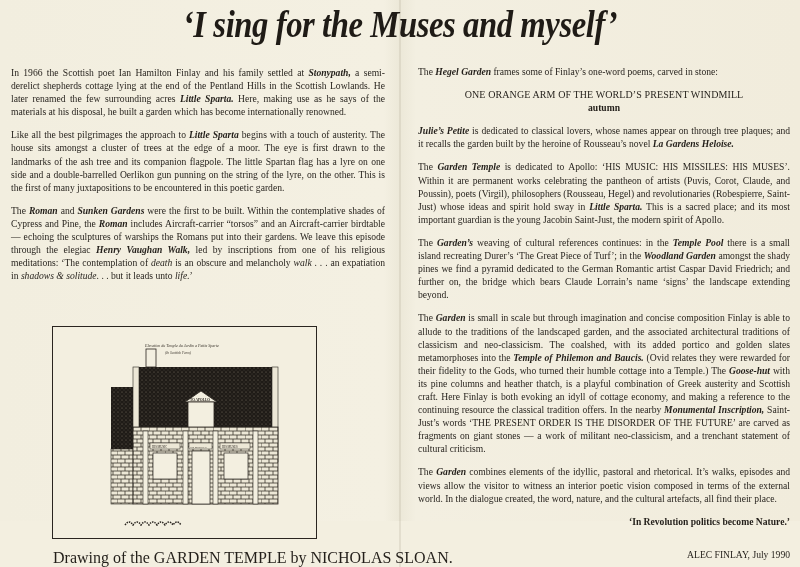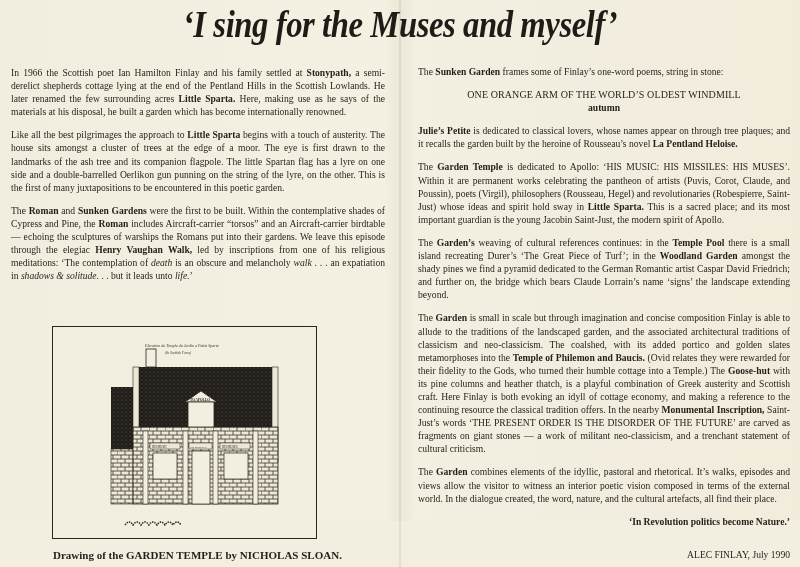--- a/index.html
+++ b/index.html
@@ -51,41 +51,40 @@
     margin: 0 0 10px 0;
   }
   .col-left {
     left: 11px; top: 66px;
     width: 374px;
   }
   .col-right {
     left: 418px; top: 65px;
     width: 372px;
   }
-  .b { font-weight: bold; }
+  .b { font-weight: bold; font-style: italic; }
   .i { font-style: italic; }
   .poem {
     text-align: center;
     margin: 0 0 10px 0;
   }
   .poem .line1 { font-size: 10px; letter-spacing: 0.1px; }
   .poem .line2 { font-weight: bold; }
 
   .drawing-frame {
     position: absolute;
     left: 52px; top: 326px;
     width: 263px; height: 211px;
     border: 1.5px solid #2a2520;
     background: #f3efe0;
   }
   .drawing-caption {
     position: absolute;
     left: 53px; top: 549px;
-    font-size: 11px;
-    font-weight: bold;
+    font-size: 16px;
   }
   .signature {
     position: absolute;
     right: 10px; top: 549px;
     font-size: 9.6px;
   }
   .quote-bold {
     font-weight: bold;
     text-align: right;
     margin-top: 8px !important;
@@ -156,26 +155,26 @@
 
       <path d="M72 198 q4 -6 8 0 q4 -6 8 0 q4 -6 8 0 q4 -6 8 0 q4 -6 8 0 q4 -6 8 0 q4 -6 8 0" fill="none" stroke="#2a2520" stroke-width="1.5" stroke-dasharray="1.5 1"></path>
       <text x="175" y="187" font-size="2.8" fill="#3a342c" font-style="italic">~~~~~</text>
       <text x="175" y="192" font-size="2.8" fill="#3a342c" font-style="italic">~~~~~~~</text>
       <text x="175" y="197" font-size="2.8" fill="#3a342c" font-style="italic">~~~~~~~~</text>
     </svg>
   </div>
   <div class="drawing-caption">Drawing of the GARDEN TEMPLE by NICHOLAS SLOAN.</div>
 
   <div class="col col-right">
-    <p><span>The </span><span class="b">Sunken Garden</span><span> frames some of Finlay’s one-word poems, string in stone:</span></p>
+    <p><span>The </span><span class="b">Hegel Garden</span><span> frames some of Finlay’s one-word poems, carved in stone:</span></p>
     <div class="poem">
-      <div class="line1">ONE ORANGE ARM OF THE WORLD’S OLDEST WINDMILL</div>
+      <div class="line1">ONE ORANGE ARM OF THE WORLD’S PRESENT WINDMILL</div>
       <div class="line2">autumn</div>
     </div>
-    <p><span class="b">Julie’s Petite</span><span> is dedicated to classical lovers, whose names appear on through tree plaques; and it recalls the garden built by the heroine of Rousseau’s novel </span><span class="b">La Pentland Heloise.</span></p>
+    <p><span class="b">Julie’s Petite</span><span> is dedicated to classical lovers, whose names appear on through tree plaques; and it recalls the garden built by the heroine of Rousseau’s novel </span><span class="b">La Gardens Heloise.</span></p>
     <p><span>The </span><span class="b">Garden Temple</span><span> is dedicated to Apollo: ‘HIS MUSIC: HIS MISSILES: HIS MUSES’. Within it are permanent works celebrating the pantheon of artists (Puvis, Corot, Claude, and Poussin), poets (Virgil), philosophers (Rousseau, Hegel) and revolutionaries (Robespierre, Saint-Just) whose ideas and spirit hold sway in </span><span class="b">Little Sparta.</span><span> This is a sacred place; and its most important guardian is the young Jacobin Saint-Just, the modern spirit of Apollo.</span></p>
     <p><span>The </span><span class="b">Garden’s</span><span> weaving of cultural references continues: in the </span><span class="b">Temple Pool</span><span> there is a small island recreating Durer’s ‘The Great Piece of Turf’; in the </span><span class="b">Woodland Garden</span><span> amongst the shady pines we find a pyramid dedicated to the German Romantic artist Caspar David Friedrich; and further on, the bridge which bears Claude Lorrain’s name ‘signs’ the landscape extending beyond.</span></p>
     <p><span>The </span><span class="b">Garden</span><span> is small in scale but through imagination and concise composition Finlay is able to allude to the traditions of the landscaped garden, and the associated architectural traditions of classicism and neo-classicism. The coalshed, with its added portico and golden slates metamorphoses into the </span><span class="b">Temple of Philemon and Baucis.</span><span> (Ovid relates they were rewarded for their fidelity to the Gods, who turned their humble cottage into a Temple.) The </span><span class="b">Goose-hut</span><span> with its pine columns and heather thatch, is a playful combination of Greek austerity and Scottish craft. Here Finlay is both evoking an idyll of cottage economy, and making a reference to the continuing resource the classical tradition offers. In the nearby </span><span class="b">Monumental Inscription,</span><span> Saint-Just’s words ‘THE PRESENT ORDER IS THE DISORDER OF THE FUTURE’ are carved as fragments on giant stones — a work of militant neo-classicism, and a trenchant statement of cultural criticism.</span></p>
     <p><span>The </span><span class="b">Garden</span><span> combines elements of the idyllic, pastoral and rhetorical. It’s walks, episodes and views allow the visitor to witness an interior poetic vision composed in terms of the external world. In the dialogue created, the word, nature, and the cultural artefacts, all find their place.</span></p>
     <p class="quote-bold">‘In Revolution politics become Nature.’</p>
   </div>
   <div class="signature">ALEC FINLAY, July 1990</div>
 </div>
 
 </body></html>

